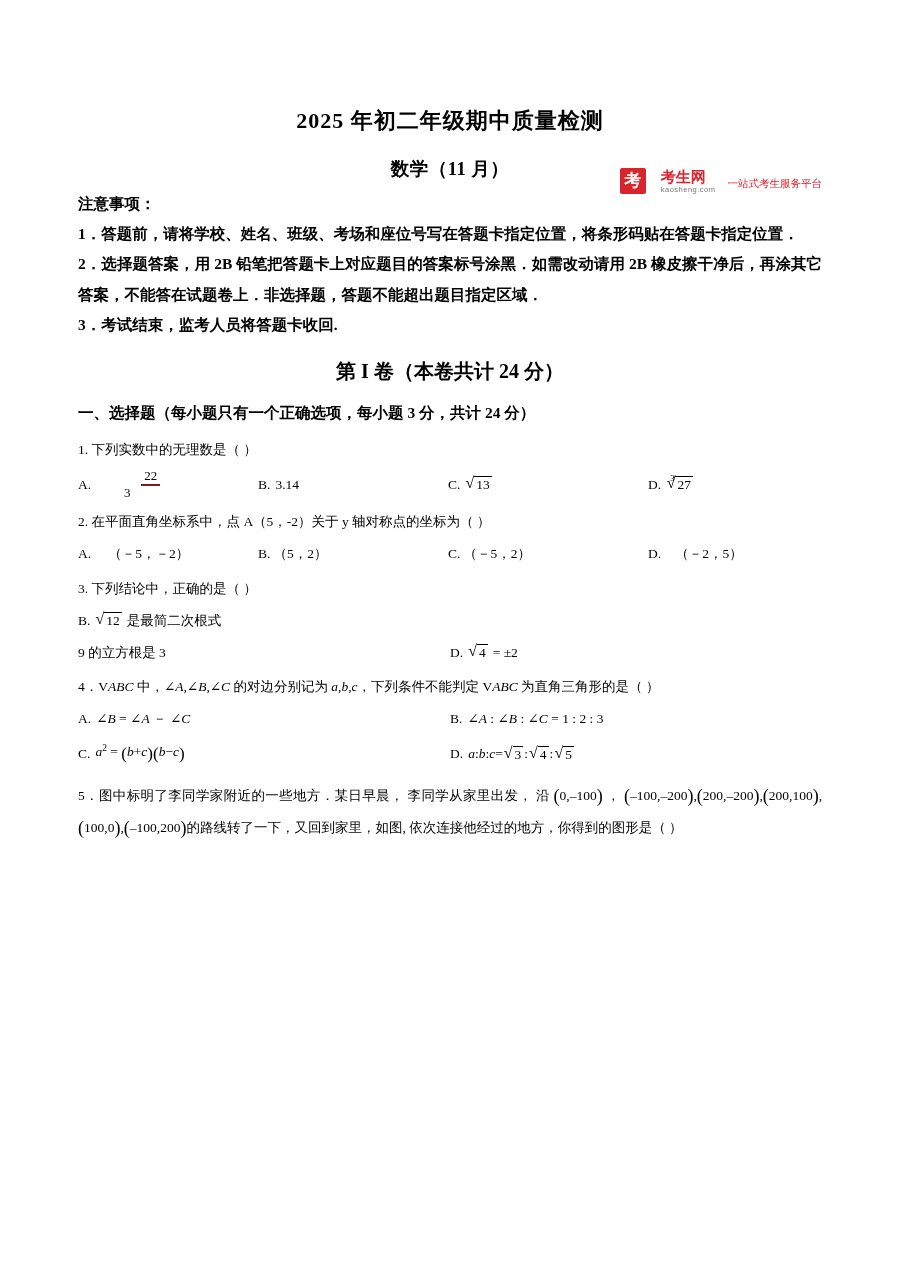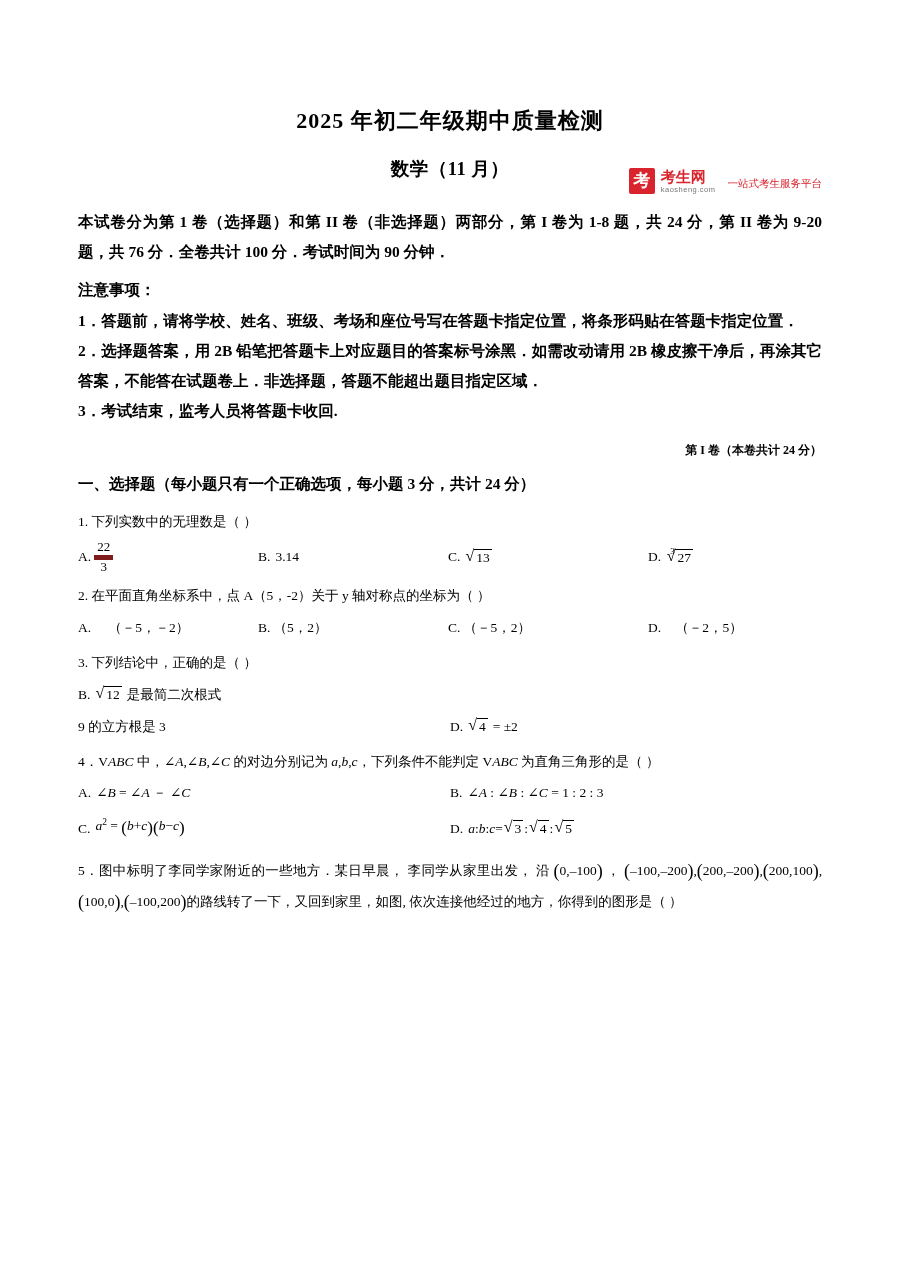--- a/index.html
+++ b/index.html
@@ -42,20 +42,21 @@
     text-align: center;
     font-family: "Liberation Sans", sans-serif;
     font-weight: bold;
     border-radius: 2px;
   }
   .logo-names {
     display: flex;
     flex-direction: column;
     justify-content: center;
     line-height: 1;
+    margin-left: 9px;
   }
   .logo-cn {
     font-size: 15px;
     font-weight: bold;
     color: #d9232d;
     font-family: "Liberation Sans", sans-serif;
     letter-spacing: 0px;
   }
   .logo-en {
     font-size: 7.5px;
@@ -100,22 +101,22 @@
   .para-first {
     margin-top: 26px;
   }
   .notice-head {
     font-size: 15.5px;
     font-weight: bold;
     margin-top: 8px;
     line-height: 1.95;
   }
   .center-head {
-    text-align: right;
-    font-size: 12px;
+    text-align: center;
+    font-size: 20px;
     font-weight: bold;
     margin-top: 12px;
     line-height: 1.9;
   }
   .section-head {
     font-size: 15.5px;
     font-weight: bold;
     margin-top: 8px;
     line-height: 1.95;
   }
@@ -155,21 +156,21 @@
   
   .frac {
     display: inline-flex;
     flex-direction: column;
     vertical-align: middle;
     text-align: center;
     margin: 0 3px;
     line-height: 1.12;
     font-size: 13px;
   }
-  .frac .num { border-bottom: 5px solid #7f1d1d; padding: 0 3px; }
+  .frac .num { border-bottom: 2px solid #7f1d1d; padding: 0 3px; margin-left: 47px; }
   .frac .den { padding: 0 3px; }
   .sqrt {
     display: inline-flex;
     align-items: flex-start;
     margin: 0 1px;
   }
   .sqrt .rad { font-size: 16px; line-height: 1; }
   .sqrt .bar {
     border-top: 1px solid #000000;
     padding: 0 2px;
@@ -205,21 +206,20 @@
     <div class="logo-names">
       <span class="logo-cn">考生网</span>
       <span class="logo-en">kaosheng.com</span>
     </div>
     <div class="logo-slogan">一站式考生服务平台</div>
   </div>
 
   <div class="doc-title">2025 年初二年级期中质量检测</div>
   <div class="doc-subtitle">数学（11 月）</div>
 
-  <p class="para para-first">本试卷分为第 1 卷（选择题）和第 II 卷（非选择题）两部分，第 I 卷为 1-8 题，共 24 分，第 II 卷为 9-20 题，共 76 分．全卷共计 100 分．考试时间为 90 分钟．</p>
 
   <div class="notice-head">注意事项：</div>
   <p class="para">1．答题前，请将学校、姓名、班级、考场和座位号写在答题卡指定位置，将条形码贴在答题卡指定位置．</p>
   <p class="para">2．选择题答案，用 2B 铅笔把答题卡上对应题目的答案标号涂黑．如需改动请用 2B 橡皮擦干净后，再涂其它答案，不能答在试题卷上．非选择题，答题不能超出题目指定区域．</p>
   <p class="para">3．考试结束，监考人员将答题卡收回.</p>
 
   <div class="center-head">第 I 卷（本卷共计 24 分）</div>
   <div class="section-head">一、选择题（每小题只有一个正确选项，每小题 3 分，共计 24 分）</div>
 
   <div class="q">

